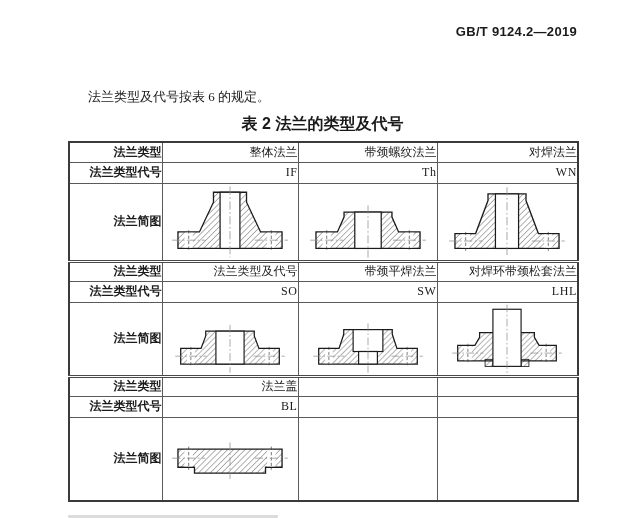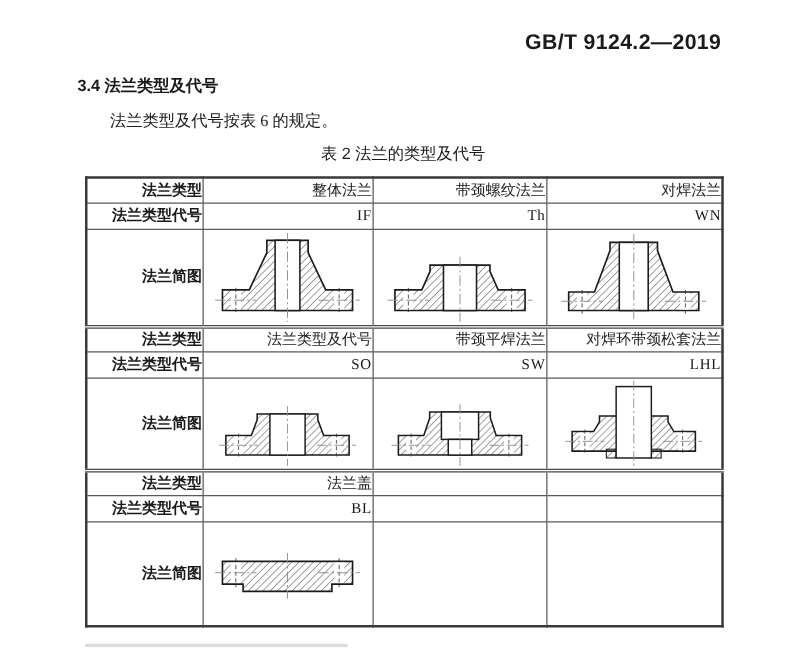--- a/index.html
+++ b/index.html
@@ -4,34 +4,34 @@
 <style>
   * { margin:0; padding:0; box-sizing:border-box; }
   html,body { background:#ffffff; }
   .page {
     position:relative; width:637px; height:518px; background:#ffffff;
     font-family:"Liberation Serif","DejaVu Serif",serif; color:#1a1a1a; overflow:hidden;
   }
   .hdr-right {
     position:absolute; top:24px; right:60px;
     font-family:"Liberation Sans","DejaVu Sans",sans-serif;
-    font-weight:bold; font-size:17px; letter-spacing:0.3px;
+    font-weight:bold; font-size:13px; letter-spacing:0.3px;
   }
   .sec-heading {
     position:absolute; top:60px; left:62px;
     font-family:"Liberation Sans","DejaVu Sans",sans-serif;
     font-weight:bold; font-size:13px;
   }
   .body-par {
     position:absolute; top:88px; left:88px; font-size:13px;
   }
   .tbl-caption {
     position:absolute; top:114px; left:68px; width:509px; text-align:center;
     font-family:"Liberation Sans","DejaVu Sans",sans-serif;
-    font-weight:normal; font-size:13px;
+    font-weight:bold; font-size:16px;
   }
   table.flange {
     position:absolute; top:141px; left:68px; width:509px;
     border-collapse:collapse; table-layout:fixed;
     border:2px solid #3a3a3a;
   }
   table.flange td {
     border:1px solid #5a5a5a; text-align:right; vertical-align:middle;
     font-size:12px; padding:0; overflow:hidden;
   }
@@ -58,21 +58,20 @@
     background:#dcdcdc; border-radius:1px;
   }
 </style>
 </head>
 <body>
 
 <div class="page">
 
   <div class="hdr-right">GB/T 9124.2—2019</div>
 
-  <div class="sec-heading">3.4  法兰类型及代号</div>
 
   <div class="body-par">法兰类型及代号按表 6 的规定。</div>
 
   <div class="tbl-caption">表 2  法兰的类型及代号</div>
 
   <table class="flange">
     <colgroup>
       <col style="width:93px">
         <col style="width:136px">
         <col style="width:139px">

